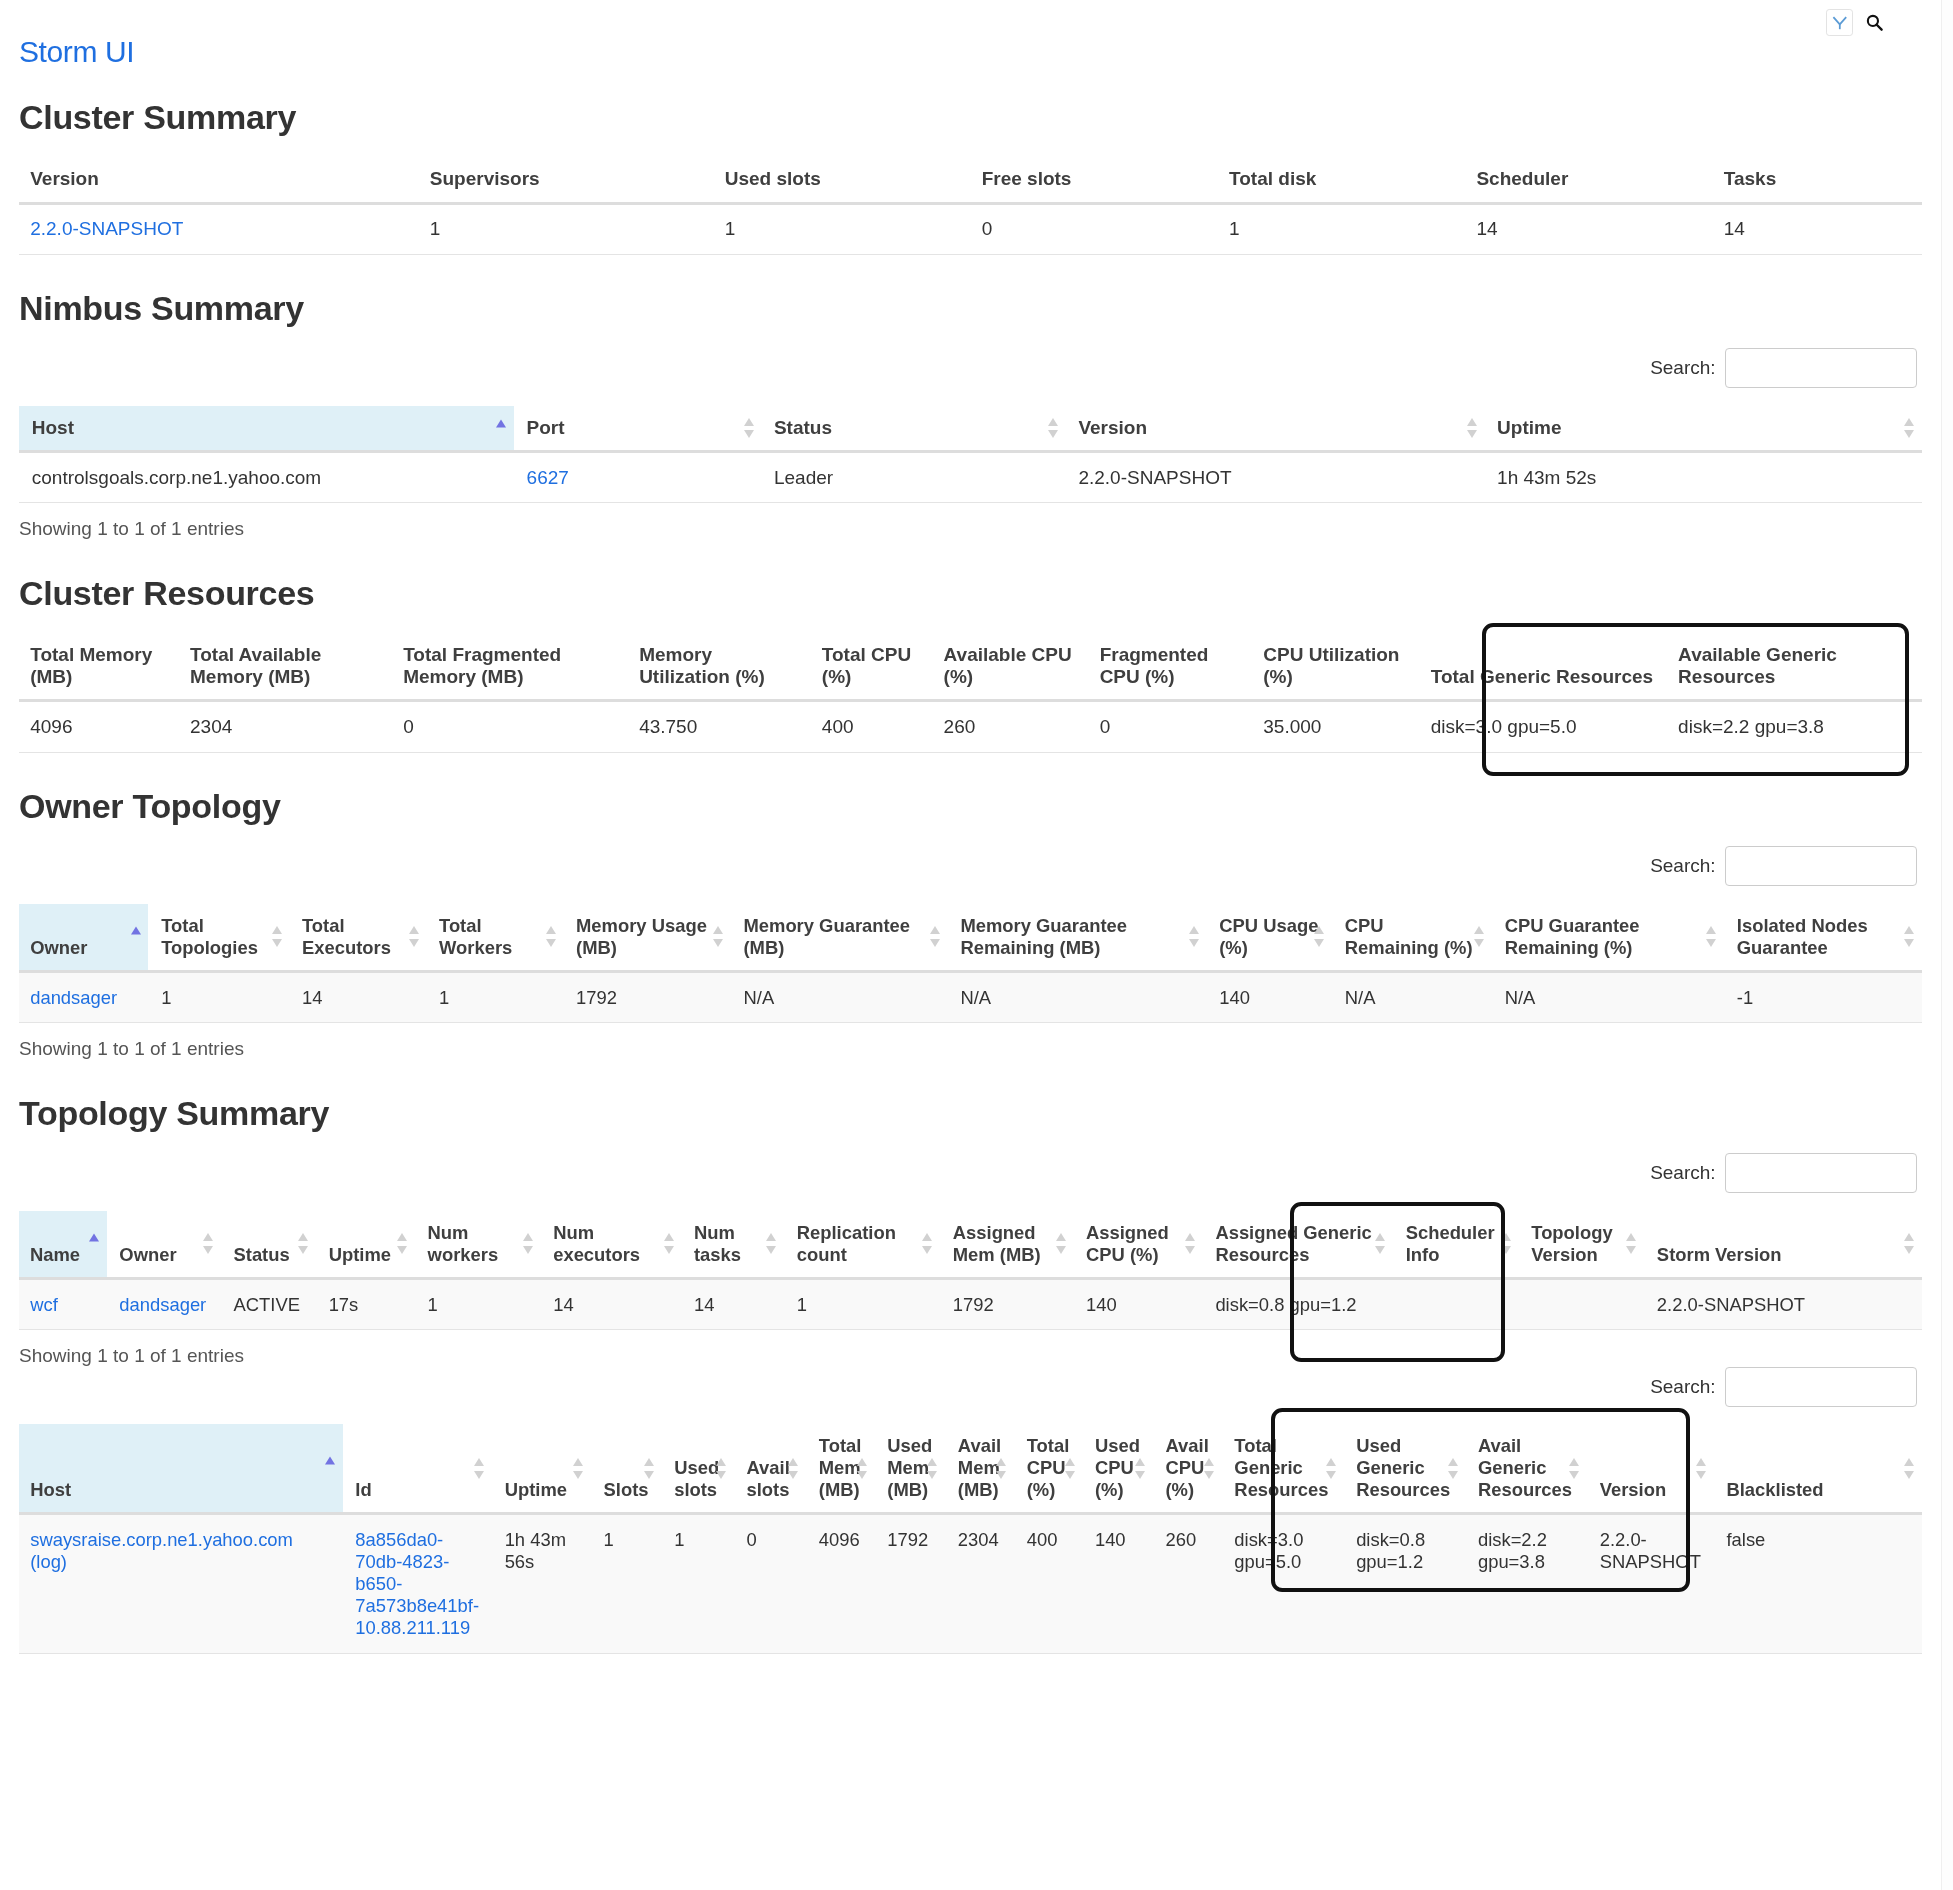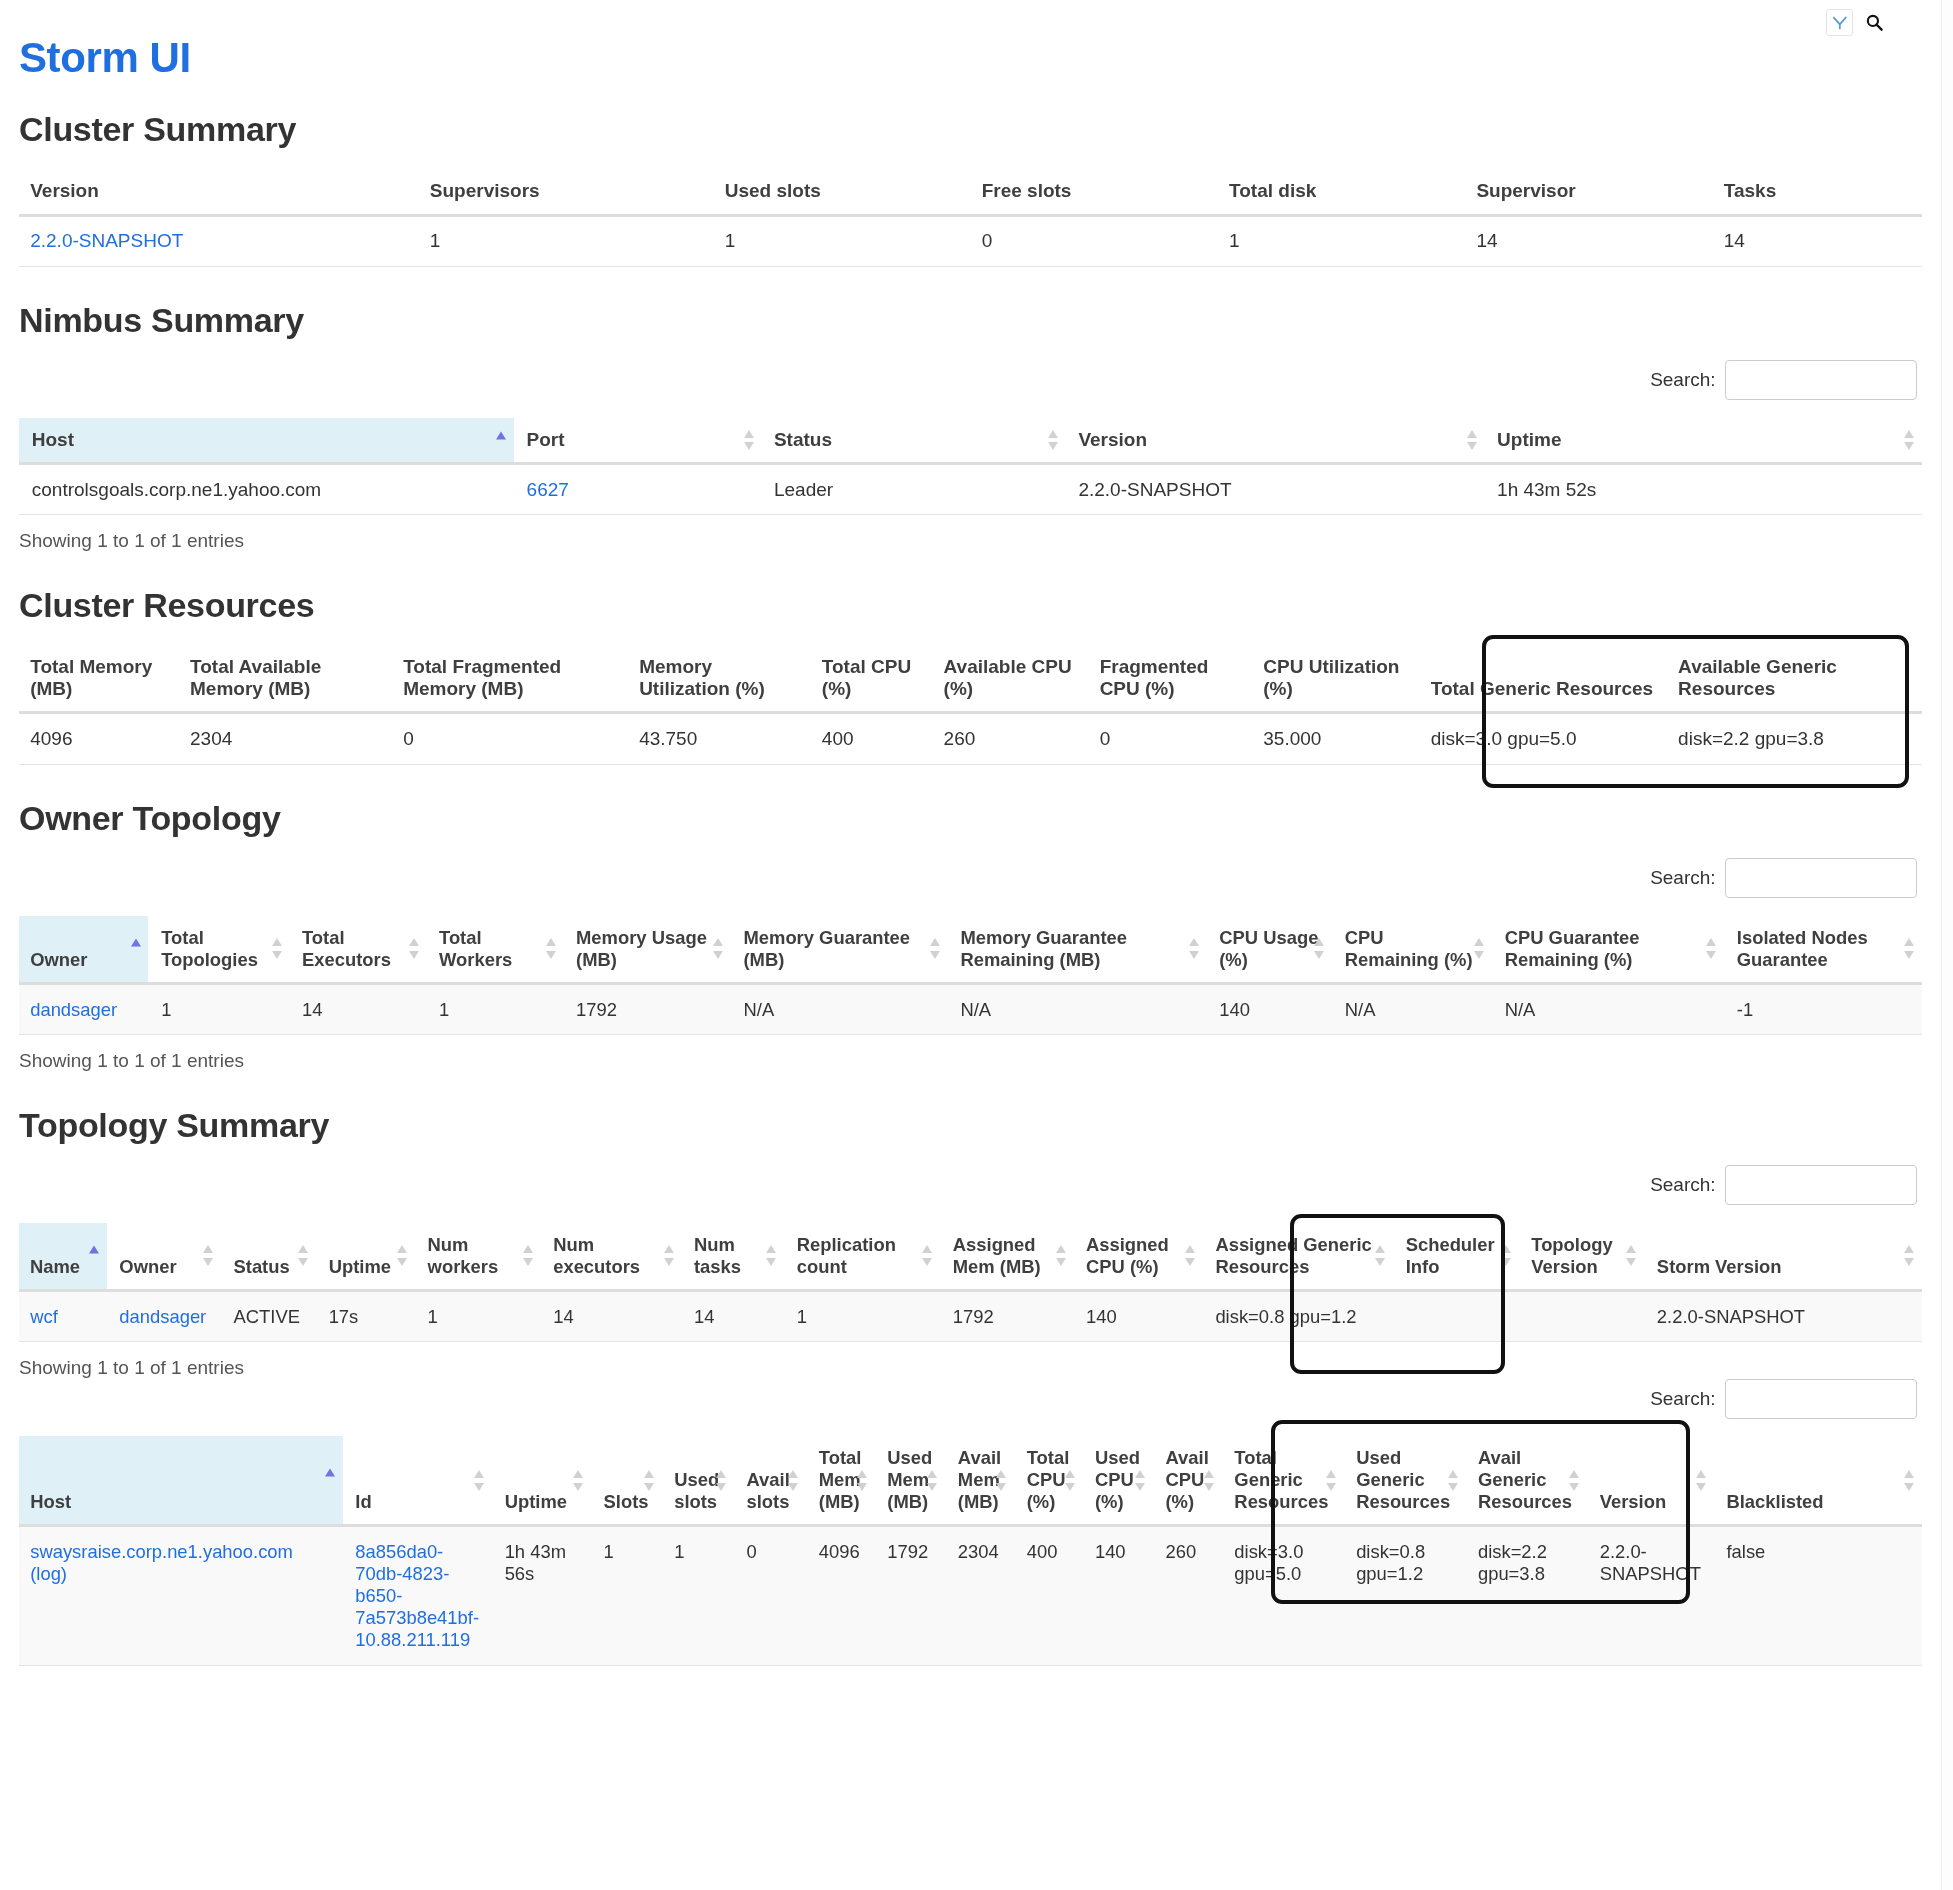--- a/index.html
+++ b/index.html
@@ -36,24 +36,24 @@
     border: 0.8px solid #e3e3e3;
     border-radius: 3.2px;
     display: flex; align-items: center; justify-content: center;
     background: #fff;
   }
   .y-logo svg { display:block; }
   .search-glass { width: 27px; height: 27px; display:flex; align-items:center; justify-content:center; }
 
   
   h1.brand {
-    font-size: 42px;
+    font-size: 30px;
     line-height: 1;
     color: #1f6fe0;
-    font-weight: bold;
+    font-weight: normal;
     margin: 0 0 0 0;
     padding: 0 0 4.8px 0;
     letter-spacing: -0.4px;
   }
   h2.section {
     font-size: 34px;
     line-height: 1.1;
     color: #333333;
     font-weight: bold;
     margin: 35px 0 21px 0;
@@ -187,21 +187,21 @@
 
   <h2 class="section first">Cluster Summary</h2>
   <table class="stbl plain">
     <thead>
       <tr>
         <th style="width:21%">Version</th>
         <th style="width:15.5%">Supervisors</th>
         <th style="width:13.5%">Used slots</th>
         <th style="width:13%">Free slots</th>
         <th style="width:13%">Total disk</th>
-        <th style="width:13%">Supervisor</th>
+        <th style="width:13%">Scheduler</th>
         <th>Tasks</th>
       </tr>
     </thead>
     <tbody>
       <tr>
         <td><a class="lnk" href="#">2.2.0-SNAPSHOT</a></td>
         <td>1</td>
         <td>1</td>
         <td>0</td>
         <td>1</td>

